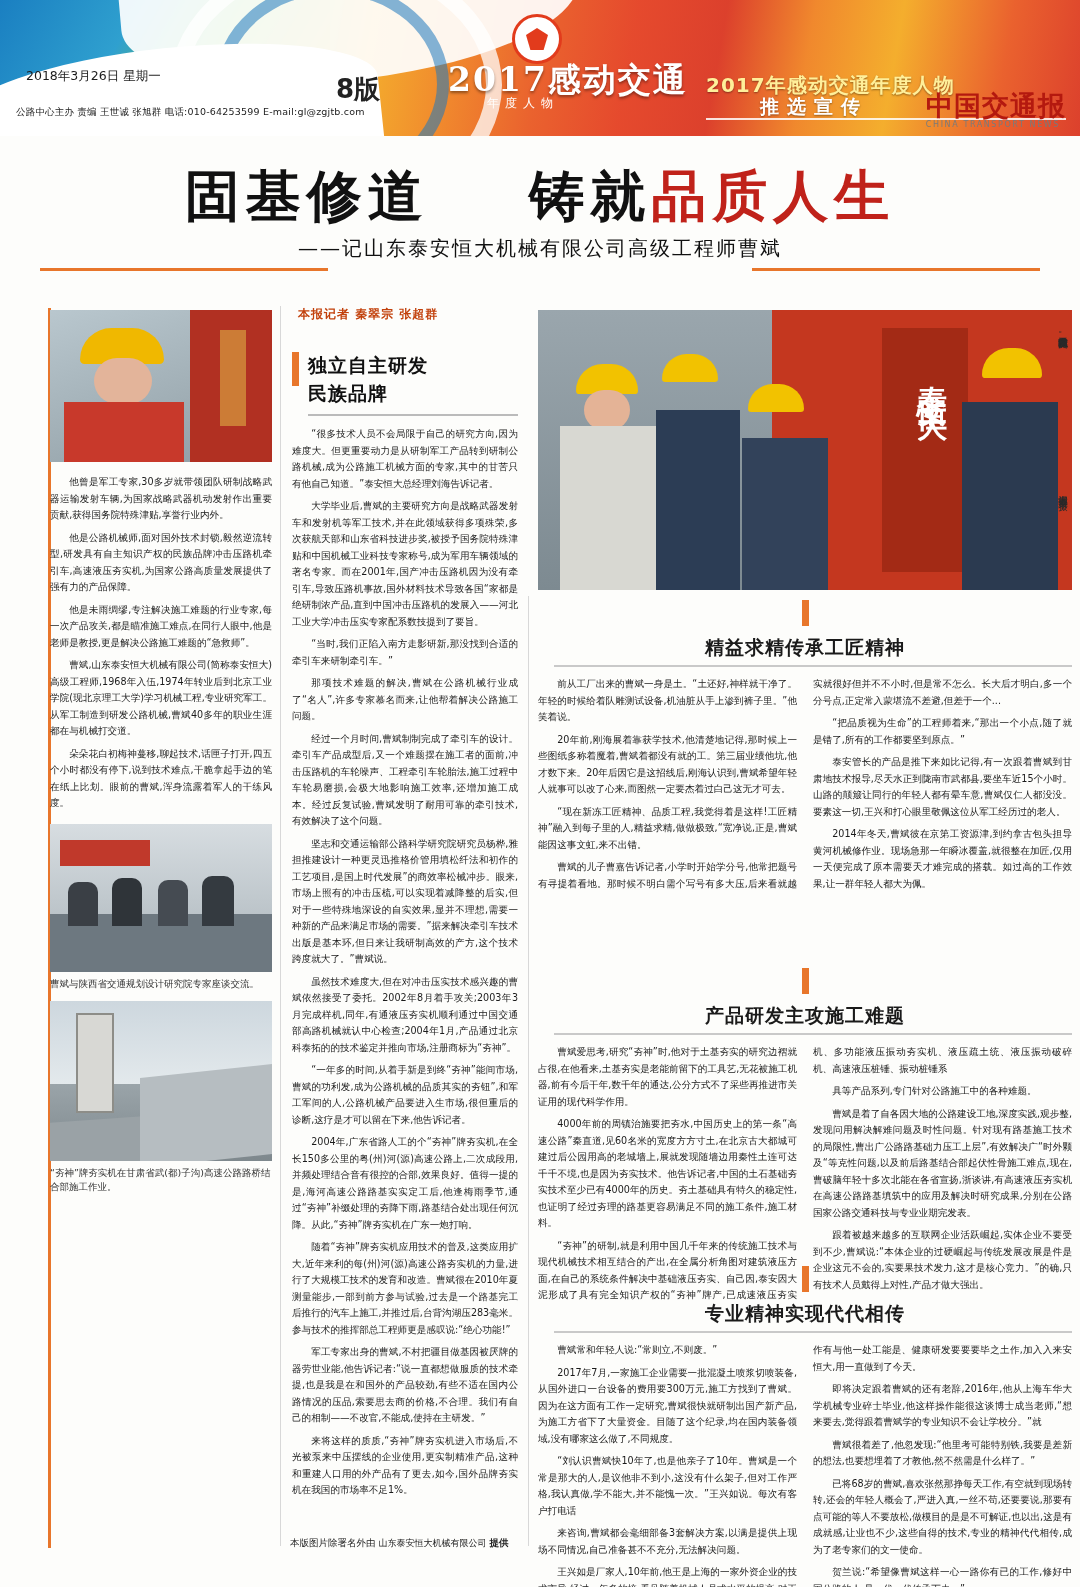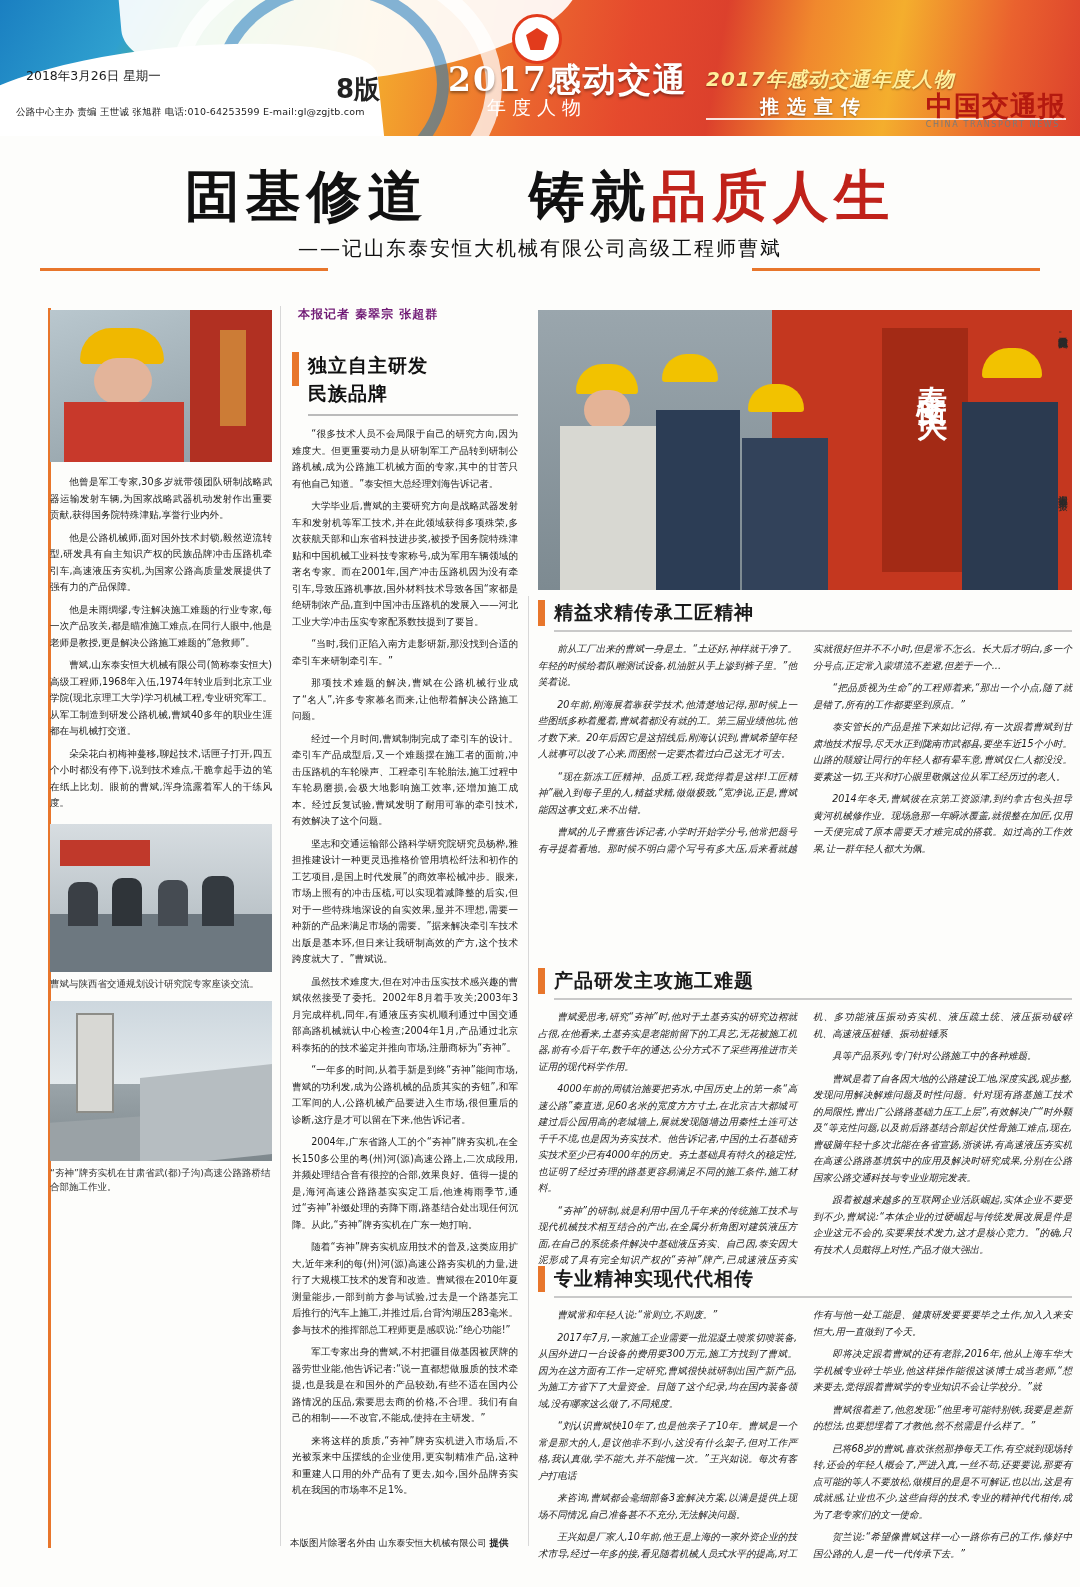--- a/index.html
+++ b/index.html
@@ -14,63 +14,63 @@
   .mh-left{position:absolute;left:0;top:0;width:330px;height:136px;background:linear-gradient(120deg,#1a7fc1 0%,#2fa0cf 35%,#6ebd4f 60%,#f0a51c 100%);}
   .mh-white1{position:absolute;left:-40px;top:48px;width:420px;height:120px;background:#ffffff;border-radius:60% 60% 0 0 / 60px;transform:rotate(-6deg);}
   .mh-white2{position:absolute;left:120px;top:-70px;width:460px;height:150px;background:rgba(255,255,255,.92);border-radius:0 0 70% 60%;transform:rotate(-5deg);}
   .mh-arc{position:absolute;left:170px;top:-46px;width:300px;height:230px;border:16px solid rgba(255,255,255,.75);border-radius:50%;}
   .mh-arc2{position:absolute;left:215px;top:-18px;width:210px;height:180px;border:12px solid rgba(30,120,190,.55);border-radius:50%;}
   .mh-date{position:absolute;left:26px;top:68px;font-size:12.5px;color:#1c1c1c;white-space:nowrap;}
   .mh-meta{position:absolute;left:16px;top:106px;font-size:9.5px;color:#222;white-space:nowrap;letter-spacing:.2px;}
   .logo-circle{position:absolute;left:512px;top:14px;width:44px;height:44px;border-radius:50%;background:#ffffff;border:3px solid #e23b1c;display:flex;align-items:center;justify-content:center;}
   .logo-mark{width:22px;height:22px;background:#e23b1c;clip-path:polygon(50% 0,100% 32%,80% 100%,20% 100%,0 32%);}
   .mh-title1{position:absolute;left:448px;top:58px;font-size:33px;font-weight:bold;color:#ffffff;letter-spacing:2px;text-shadow:0 2px 3px rgba(0,0,0,.4);font-family:"DejaVu Serif","Liberation Serif",serif;}
-  .mh-title2{position:absolute;left:487px;top:95px;font-size:19px;color:#ffffff;letter-spacing:6px;}
-  .mh-sub1{position:absolute;left:706px;top:66px;font-size:20px;font-weight:bold;color:#ffef9a;letter-spacing:1px;text-shadow:0 1px 2px rgba(0,0,0,.4);font-style:italic;}
+  .mh-title2{position:absolute;left:487px;top:95px;font-size:12px;color:#ffffff;letter-spacing:6px;}
+  .mh-sub1{position:absolute;left:706px;top:72px;font-size:20px;font-weight:bold;color:#ffef9a;letter-spacing:1px;text-shadow:0 1px 2px rgba(0,0,0,.4);}
   .mh-sub2{position:absolute;left:760px;top:94px;font-size:19px;font-weight:bold;color:#ffffff;letter-spacing:8px;text-shadow:0 1px 2px rgba(0,0,0,.4);}
   .mh-rule{position:absolute;left:706px;top:118px;width:360px;height:2px;background:#ffffff;opacity:.85;}
   .paper-name{position:absolute;right:14px;top:88px;font-size:27px;font-weight:bold;color:#b4190f;font-family:"DejaVu Serif","Liberation Serif",serif;letter-spacing:1px;}
   .paper-en{position:absolute;right:20px;top:120px;font-size:8px;color:#7a7a7a;letter-spacing:1.6px;}
   .pagebadge{position:absolute;left:336px;top:72px;font-size:26px;font-weight:bold;color:#222;}
 
   
   .headline-wrap{position:relative;margin-top:24px;text-align:center;}
   .headline{font-family:"DejaVu Serif","Liberation Serif",serif;font-size:55px;font-weight:bold;letter-spacing:6px;color:#111;}
   .headline .accent{color:#c0221a;}
   .subhead{margin-top:1px;font-size:20px;letter-spacing:2px;color:#111;font-family:"DejaVu Serif","Liberation Serif",serif;}
   .rule-orange{position:absolute;height:3px;background:#e8762b;top:268px;}
   .rule-l{left:40px;width:288px;}
   .rule-r{right:40px;width:288px;}
 
   
   .content{position:absolute;left:40px;top:296px;width:1000px;height:1260px;}
-  .byline{position:absolute;left:258px;top:10px;font-size:12px;font-weight:bold;letter-spacing:1px;color:#701a75;}
+  .byline{position:absolute;left:258px;top:10px;font-size:12px;font-weight:bold;letter-spacing:1px;color:#c2410c;}
 
   .colrule{position:absolute;top:0;width:2px;background:#e8762b;}
 
   
   .c1{position:absolute;left:10px;top:14px;width:222px;}
   .photo{background:#cfd6da;position:relative;overflow:hidden;}
   .cap{font-size:9.5px;line-height:1.5;color:#333;margin-top:5px;}
   .ptext{font-size:9.6px;line-height:1.72;text-align:justify;color:#1b1b1b;text-indent:2em;margin:0 0 6px 0;}
 
   
   .c2{position:absolute;left:252px;top:56px;width:226px;}
   .sec-title{font-size:19px;font-weight:bold;letter-spacing:1px;color:#111;line-height:1.45;font-family:"DejaVu Serif","Liberation Serif",serif;}
   .sec-bar{display:inline-block;width:7px;height:34px;background:#e8762b;vertical-align:top;margin-right:9px;}
   .sec-underline{height:2px;background:#bbb;margin:7px 0 10px 16px;}
 
   .hero{position:absolute;left:498px;top:14px;width:534px;height:280px;background:#b9c3c9;overflow:hidden;}
   .hero-cap{position:absolute;right:2px;top:20px;width:13px;font-size:9.5px;line-height:1.45;color:#2a2a2a;writing-mode:vertical-rl;}
-  .h2row{display:flex;align-items:center;gap:9px;margin-bottom:4px;}
+  .h2row{display:flex;align-items:center;gap:9px;margin-bottom:4px;flex-direction:column;}
   .h2bar{width:7px;height:26px;background:#e8762b;}
   .h2txt{font-size:19px;font-weight:bold;letter-spacing:1px;font-family:"DejaVu Serif","Liberation Serif",serif;}
   .h2line{height:2px;background:#c9c9c9;margin:4px 0 9px 16px;}
 
-  .twocol{column-count:2;column-gap:16px;font-style:italic;}
+  .twocol{column-count:2;column-gap:16px;}
   .twocol p{font-size:9.6px;line-height:1.72;text-align:justify;text-indent:2em;margin:0 0 6px 0;}
 
   .footnote{position:absolute;left:250px;bottom:6px;font-size:9.5px;color:#222;}
   .footnote b{font-weight:bold;}
 
   .vline{position:absolute;width:1px;background:#d8d8d8;}
   .sky{position:absolute;left:0;top:0;right:0;height:52%;background:linear-gradient(#cdd7de,#e3e9ec);}
   .ground{position:absolute;left:0;bottom:0;right:0;height:48%;background:linear-gradient(#9aa4a9,#7e888d);}
 </style>
 </head>

